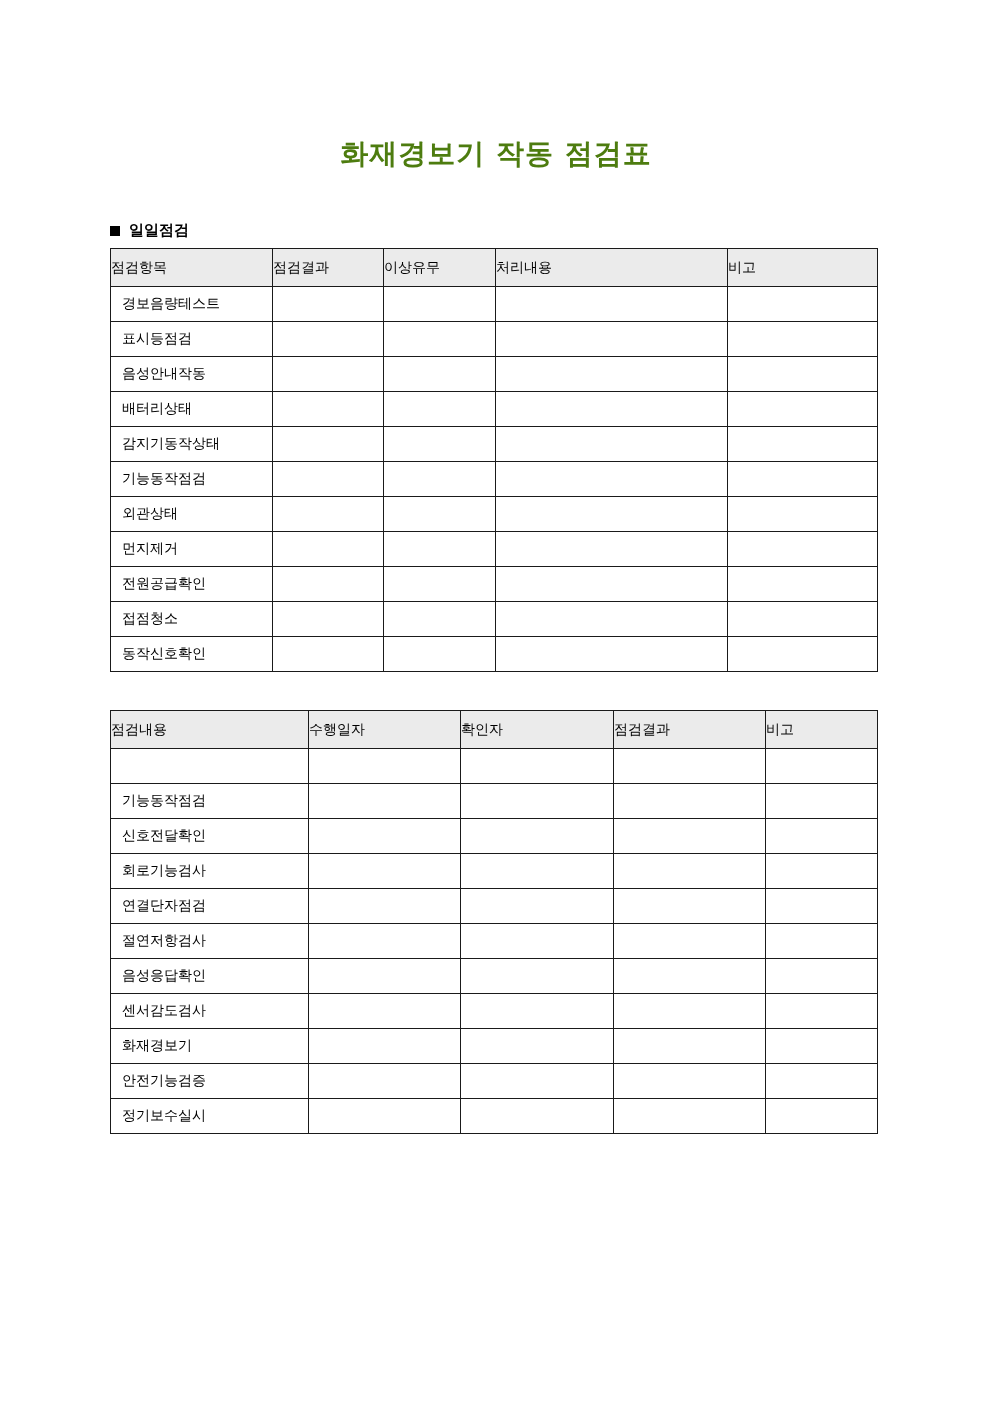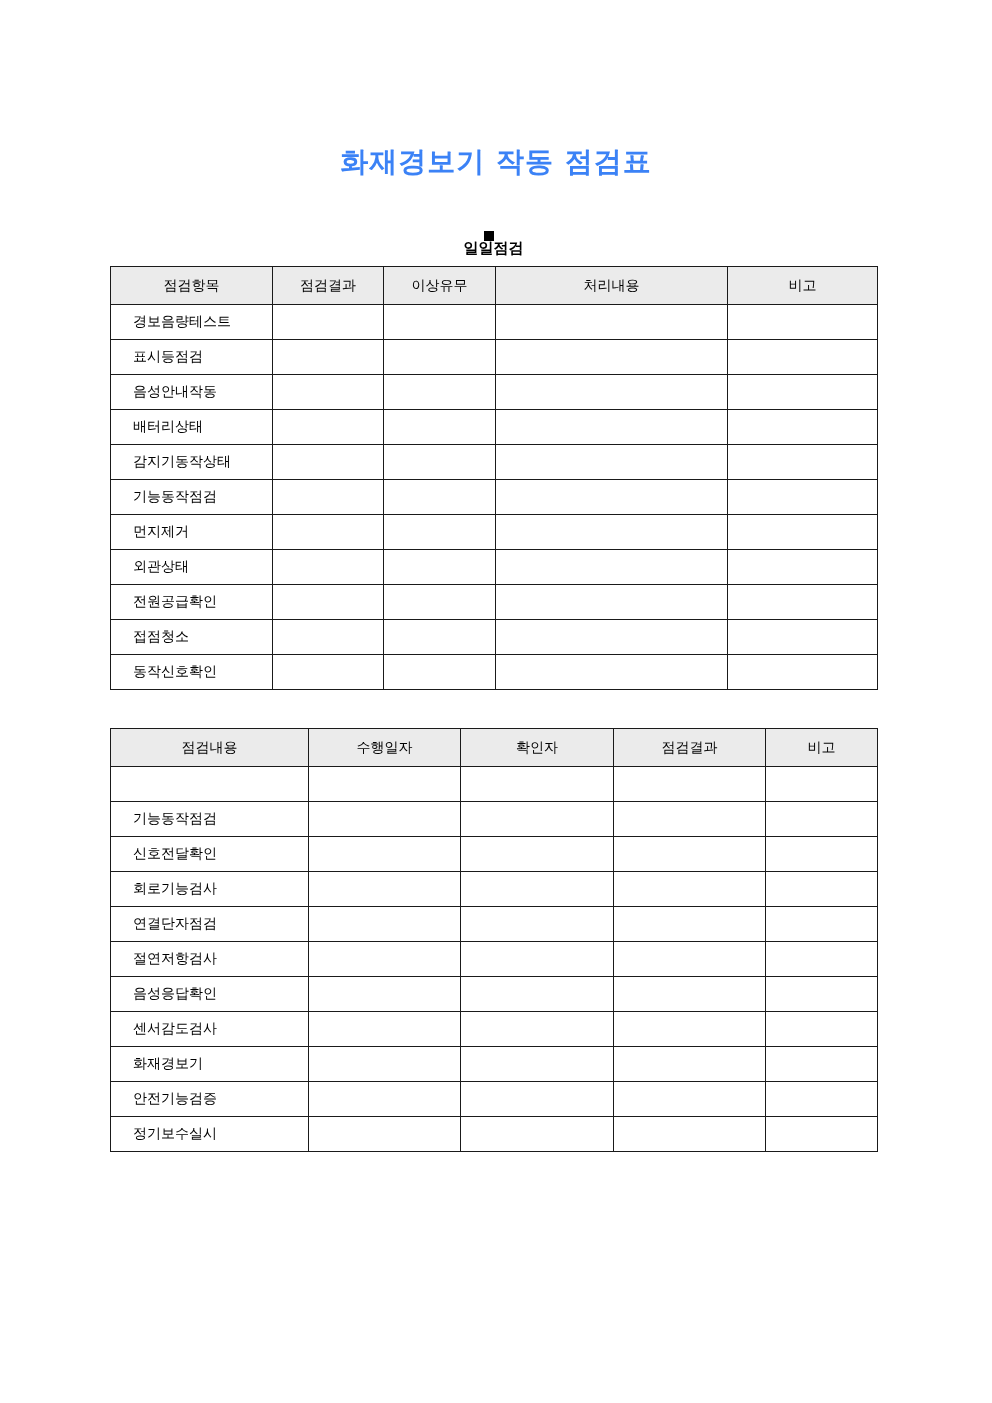--- a/index.html
+++ b/index.html
@@ -23,24 +23,24 @@
     box-sizing: border-box;
     padding: 0;
     position: relative;
   }
 
   .doc-title {
     text-align: center;
     font-size: 28px;
     font-weight: bold;
     letter-spacing: 1px;
-    margin: 12px;
+    margin: 4px;
     padding-top: 132px;
     line-height: 1.25;
-    color: #3b82f6;
+    color: #4d7c0f;
   }
 
   .section {
     margin-left: 110px;
     margin-right: 115px;
   }
 
   .section-daily {
     margin-top: 52px;
   }
@@ -50,21 +50,20 @@
   }
 
   .section-heading {
     display: flex;
     align-items: center;
     font-size: 15px;
     font-weight: bold;
     margin: 0 0 10px 0;
     line-height: 1;
     color: #000;
-    flex-direction: column;
   }
 
   .bullet-square {
     display: inline-block;
     width: 10px;
     height: 10px;
     background: #000000;
     margin-right: 9px;
     flex: 0 0 auto;
   }
@@ -81,33 +80,33 @@
     border: 1px solid #1a1a1a;
     height: 34px;
     font-size: 14px;
     font-weight: normal;
     padding: 0;
     color: #000;
   }
 
   table.checksheet thead th {
     background: #ebebeb;
-    text-align: center;
+    text-align: left;
     height: 37px;
     font-weight: normal;
     margin-top: 24px;
   }
 
   table.checksheet tbody td {
     background: #ffffff;
   }
 
   table.checksheet tbody td.item-cell {
     text-align: left;
-    padding-left: 22px;
+    padding-left: 11px;
   }
 
   
   .daily-table col.c1 { width: 162px; }
   .daily-table col.c2 { width: 111px; }
   .daily-table col.c3 { width: 112px; }
   .daily-table col.c4 { width: 232px; }
   .daily-table col.c5 { width: 150px; }
 
   
@@ -184,28 +183,28 @@
           <td></td>
         </tr>
         <tr>
           <td class="item-cell">기능동작점검</td>
           <td></td>
           <td></td>
           <td></td>
           <td></td>
         </tr>
         <tr>
+          <td class="item-cell">외관상태</td>
+          <td></td>
+          <td></td>
+          <td></td>
+          <td></td>
+        </tr>
+        <tr>
           <td class="item-cell">먼지제거</td>
-          <td></td>
-          <td></td>
-          <td></td>
-          <td></td>
-        </tr>
-        <tr>
-          <td class="item-cell">외관상태</td>
           <td></td>
           <td></td>
           <td></td>
           <td></td>
         </tr>
         <tr>
           <td class="item-cell">전원공급확인</td>
           <td></td>
           <td></td>
           <td></td>

